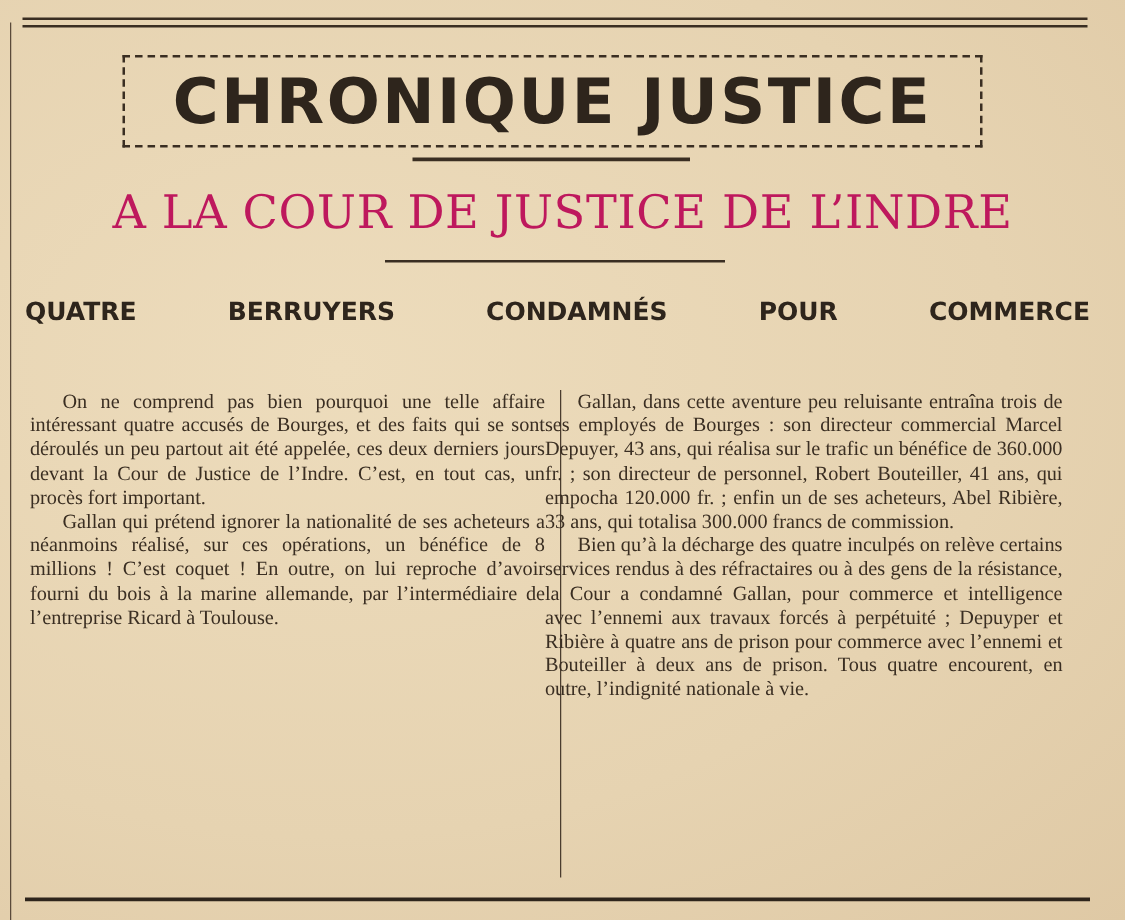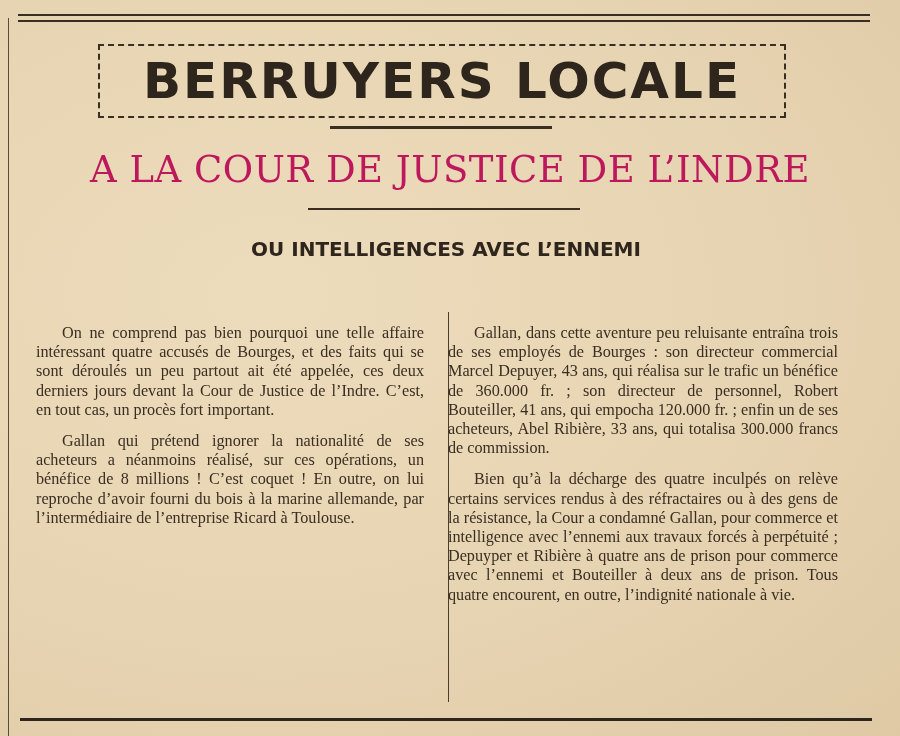--- a/index.html
+++ b/index.html
@@ -33,43 +33,43 @@
     position:absolute; left:20px; right:28px; top:236px; text-align:center;
     font-family:"DejaVu Sans", sans-serif; font-weight:bold; font-size:20px; line-height:26px;
     color:#2e251c;
   }
   .subhead .l1 { display:block; text-align:justify; text-align-last:justify; }
   .col {
     position:absolute; top:312px;
     font-family:"Liberation Serif", serif; font-size:16.2px; line-height:19.2px;
     color:#3a2e22; text-align:justify; hyphens:manual;
   }
-  .col p { margin:12px; text-indent:26px; }
+  .col p { margin:0; text-indent:26px; }
   .col-left { left:24px; width:412px; }
   .col-right { left:436px; width:414px; }
   .col-divider { position:absolute; left:448px; top:312px; height:390px; width:1px; background:#4a3c2e; }
   .bottom-rule { position:absolute; left:20px; right:28px; top:718px; height:3px; background:#2e251c; }
 </style>
 </head>
 <body>
 
 <div class="left-rule"></div>
 <div class="top-rule1"></div>
 <div class="top-rule2"></div>
 
 <div class="masthead">
-  <span>BERRUYERS LOCALE</span>
+  <span>CHRONIQUE JUSTICE</span>
 </div>
 <div class="rule-short1"></div>
 
 <div class="headline">A LA COUR DE JUSTICE DE L’INDRE</div>
 <div class="rule-short2"></div>
 
 <div class="subhead">
-  <span>OU INTELLIGENCES AVEC L’ENNEMI</span>
+  <span class="l1">QUATRE BERRUYERS CONDAMNÉS POUR COMMERCE</span>
 </div>
 
 <div class="col col-left">
   <p>On ne comprend pas bien pourquoi une telle affaire intéressant quatre accusés de Bourges, et des faits qui se sont déroulés un peu partout ait été appelée, ces deux derniers jours devant la Cour de Justice de l’Indre. C’est, en tout cas, un procès fort important.</p>
   <p>Gallan qui prétend ignorer la nationalité de ses acheteurs a néanmoins réalisé, sur ces opérations, un bénéfice de 8 millions ! C’est coquet ! En outre, on lui reproche d’avoir fourni du bois à la marine allemande, par l’intermédiaire de l’entreprise Ricard à Toulouse.</p>
 </div>
 
 <div class="col-divider"></div>
 
 <div class="col col-right">

